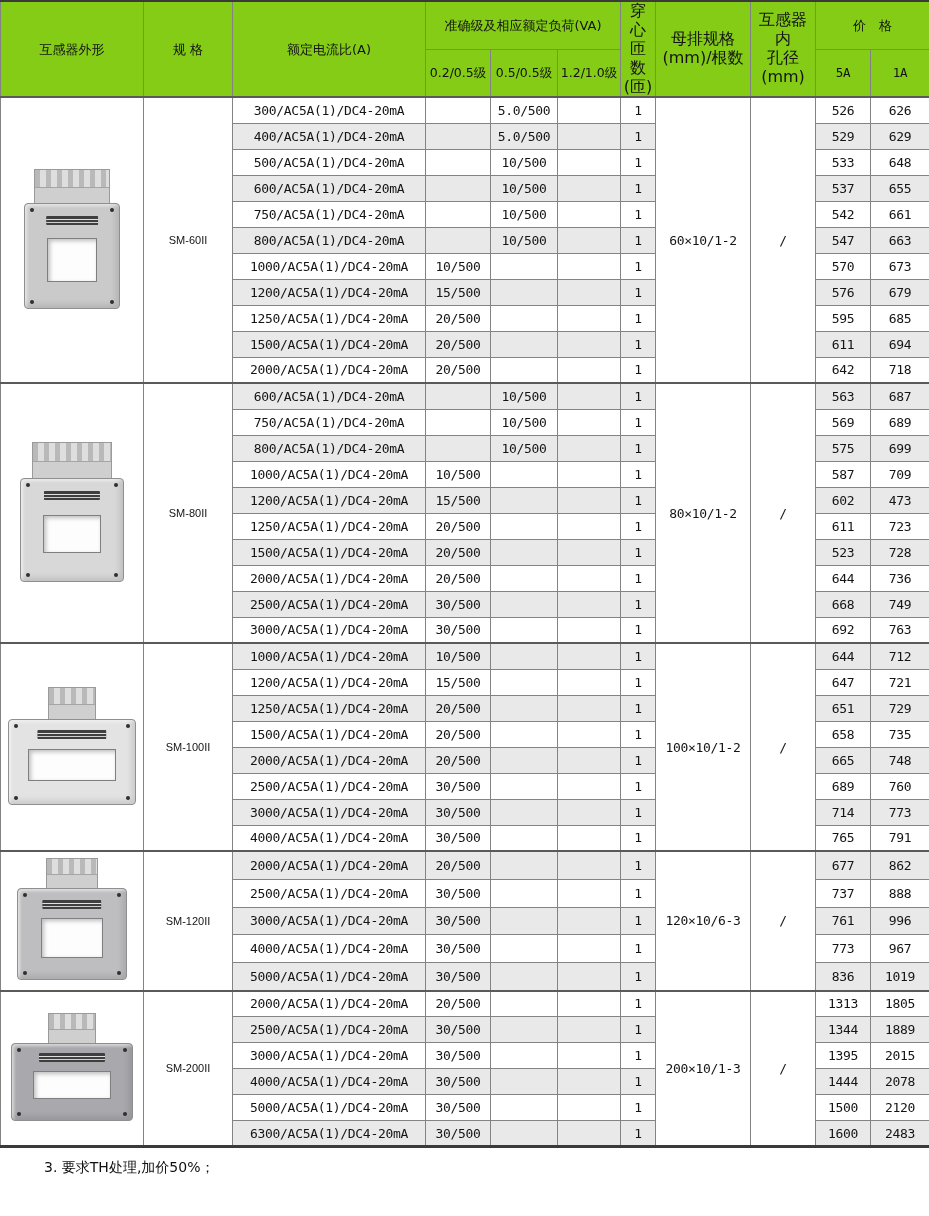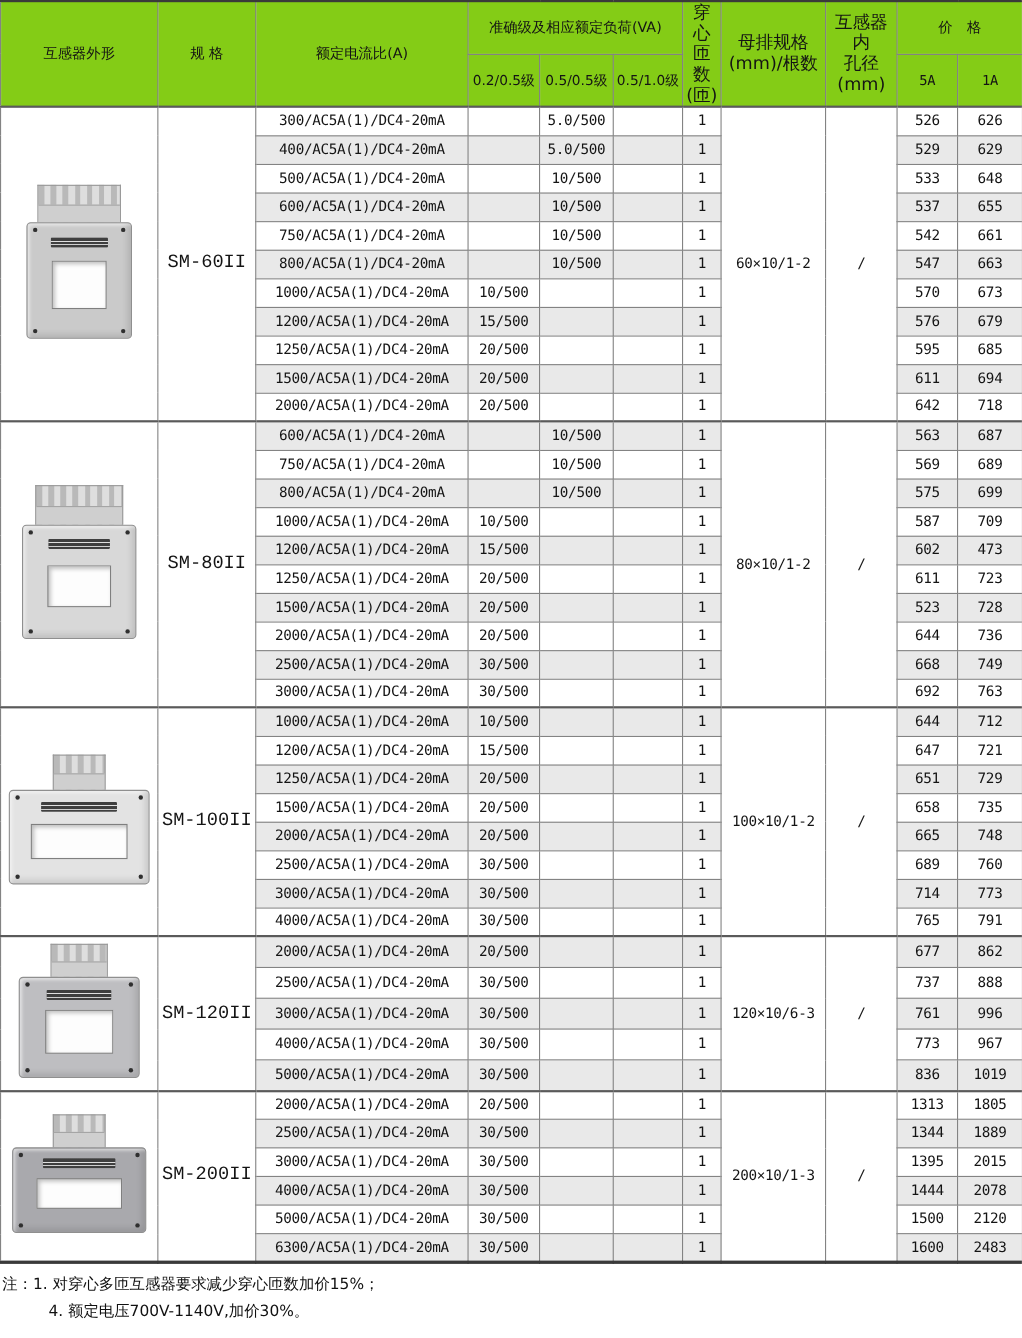--- a/index.html
+++ b/index.html
@@ -53,21 +53,21 @@
   tbody td { height: 26px; background:#fff; }
   tbody tr.stripe td { background:#e9e9e9; }
   td.rowspan-cell { background:#fff !important; }
   tbody tr.sec-first td { border-top: 2px solid #5a5a5a; }
 
   td.mono, th.mono {
     font-family: "DejaVu Sans Mono", monospace;
     letter-spacing: -0.3px;
     font-size: 13px;
   }
-  td.spec-cell { font-family: Liberation Mono, monospace; font-size: 17px; }
+  td.spec-cell { font-family: Liberation Sans, sans-serif; font-size: 11px; }
 
   
   .figure-cell { vertical-align: middle; }
   .ct { display:inline-block; position:relative; margin:6px auto; }
   .ct-top {
     margin: 0 auto;
     border: 1px solid #9a9a9a;
     border-bottom: none;
     background: repeating-linear-gradient(90deg,#b9b9b9 0 5px,#dedede 5px 11px);
     position: relative;
@@ -135,21 +135,21 @@
 (匝)</th>
       <th rowspan="2" class="small">母排规格
 (mm)/根数</th>
       <th rowspan="2" class="small">互感器内
 孔径(mm)</th>
       <th colspan="2">价　格</th>
     </tr>
     <tr class="h2">
       <th>0.2/0.5级</th>
       <th>0.5/0.5级</th>
-      <th>0.5/1.0级</th>
+      <th>1.2/1.0级</th>
       <th class="mono">5A</th>
       <th class="mono">1A</th>
     </tr>
   </thead>
   <tbody>
       <tr class="sec-first">
         <td class="figure-cell rowspan-cell" rowspan="11"><div class="ct">
     <div class="ct-top" style="width:76px;height:34px"></div>
     <div class="ct-body" style="width:96px;height:106px;background:#cacaca">
       <div class="ct-plate"></div>
@@ -575,15 +575,14 @@
         <td class="mono"></td>
         <td class="mono"></td>
         <td class="mono">1</td>
         <td class="mono">1600</td>
         <td class="mono">2483</td>
       </tr>
     </tbody>
 </table>
 
 <div class="notes">
-  <div class="note-line"><span>注：</span><span>1. 对穿心多匝互感器要求减少穿心匝数加价15%；</span></div>
-  <div class="note-line indent">4. 额定电压700V-1140V,加价30%。</div>
+  <div class="note-line indent">3. 要求TH处理,加价50%；</div>
 </div>
 
 </body></html>

